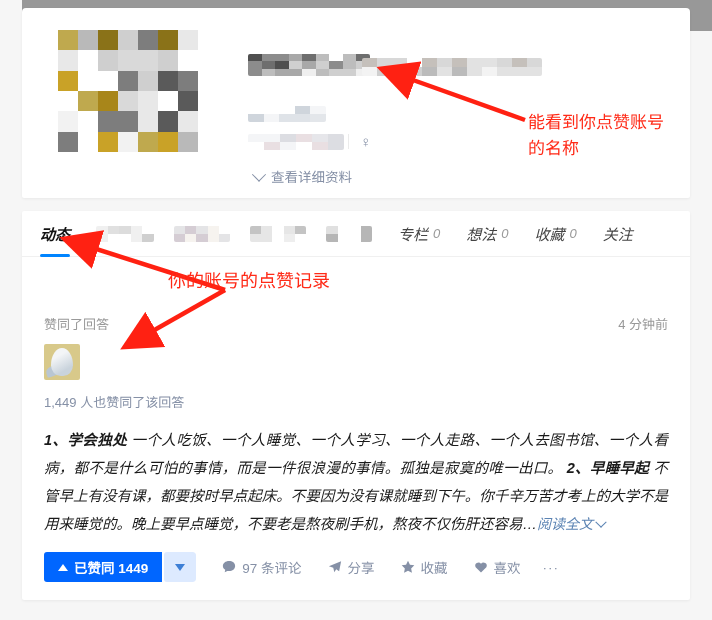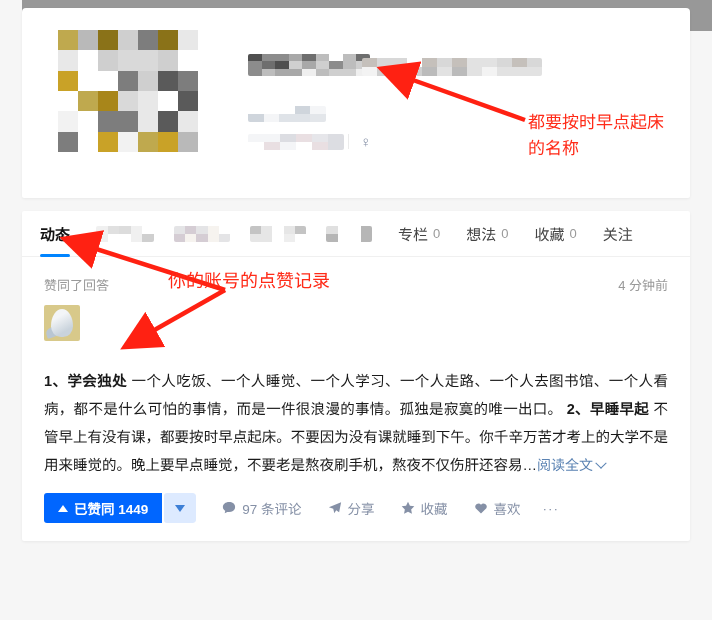--- a/index.html
+++ b/index.html
@@ -49,60 +49,61 @@
     position:absolute;left:22px;top:211px;width:668px;
     background:#fff;border-radius:2px;box-shadow:0 1px 3px rgba(18,18,18,.06);
     padding-bottom:2px;
   }
   .tabbar{
     position:relative;height:45px;border-bottom:1px solid #f0f0f0;
     display:flex;align-items:center;padding:0 0 0 10px;
   }
   .tab{
     position:relative;font-size:15px;color:#444;margin-right:26px;
-    display:flex;align-items:center;gap:5px;cursor:pointer;white-space:nowrap;
+    display:flex;align-items:center;gap:5px;cursor:pointer;white-space:nowrap;font-style:italic;
   }
   .tab.active{color:#121212;font-weight:bold;}
   .tab.active::after{
     content:"";position:absolute;left:0;right:0;bottom:-13px;height:3px;
     background:#0084ff;border-radius:2px;
   }
   .tab .cnt{color:#999;font-size:13px;font-weight:normal;}
   .tab-mosaic{height:16px;border-radius:2px;overflow:hidden;}
 
   .subtabbar{height:44px;display:flex;align-items:center;padding-left:12px;
              border-bottom:1px solid #f2f2f2;}
   .subtab{font-size:14px;font-weight:bold;color:#121212;cursor:pointer;}
 
   
   .feed{padding:18px 22px 0 22px;position:relative;}
   .feed-meta{display:flex;justify-content:space-between;align-items:flex-start;
-             font-size:13px;color:#999;}
+             font-size:13px;color:#999;margin-top:39px;}
   .feed-meta .act{color:#999;}
   .feed-meta .time{color:#999;}
   .q-title{
     margin:12px 0 0 0;font-size:19px;font-weight:bold;color:#1a1a1a;letter-spacing:.2px;
     cursor:pointer;
   }
   .author{display:flex;align-items:center;gap:9px;margin-top:11px;}
   .a-avatar{width:36px;height:36px;border-radius:2px;overflow:hidden;flex:none;
             background:#d8c98a;position:relative;}
   .a-avatar .fish{position:absolute;left:7px;top:4px;width:22px;height:28px;
     background:linear-gradient(150deg,#f3f5f7 30%,#c9d3dc 75%);
     border-radius:50% 50% 45% 45%/62% 62% 38% 38%;}
   .a-avatar .fishtail{position:absolute;left:2px;top:22px;width:14px;height:10px;
     background:#b9c6d2;border-radius:50% 10% 50% 10%;transform:rotate(-18deg);}
   .a-text{line-height:1.42;}
   .a-name{font-size:13.5px;font-weight:bold;color:#1a1a1a;cursor:pointer;}
   .a-bio{font-size:13px;color:#666;}
   .upvoters{margin-top:12px;font-size:13px;color:#8590a6;}
 
   .body-text{
-    margin-top:26px;font-size:14.5px;line-height:28px;color:#1a1a1a;
+    margin-top:15px;font-size:14.5px;line-height:28px;color:#1a1a1a;
     text-align:justify;
+    font-style:italic;
   }
   .body-text b{font-weight:bold;}
   .readmore{color:#5b83b3;font-size:14px;cursor:pointer;white-space:nowrap;}
   .readmore .rchev{display:inline-block;width:7px;height:7px;margin-left:4px;
     border-right:1.6px solid #5b83b3;border-bottom:1.6px solid #5b83b3;
     transform:rotate(45deg) translate(-2px,-2px);}
 
   
   .actions{display:flex;align-items:center;margin:14px 0 16px 0;}
   .vote{display:flex;height:30px;border-radius:3px;overflow:hidden;}
@@ -272,20 +273,24 @@
           <div style="background: rgb(244, 245, 247);"></div>
           <div style="background: rgb(255, 255, 255);"></div>
           <div style="background: rgb(233, 223, 226);"></div>
           <div style="background: rgb(220, 221, 226);"></div>
         </div>
     </div>
 
     <div class="divider-v"></div>
     <div class="gender">♀</div>
 
+    <div class="detail-link">
+      <span class="chev"></span>
+      <span>查看详细资料</span>
+    </div>
   </div>
 
   <div class="main-card">
 
     <div class="tabbar">
       <div class="tab active" style="margin-left:8px;">
         <span>动态</span>
       </div>
       <div class="tab" style="margin-right:20px;">
         <div class="mosaic tab-mosaic" id="tab1-mosaic" style="width: 58px; grid-template-columns: repeat(5, 1fr); grid-template-rows: repeat(2, 1fr);">
@@ -367,20 +372,21 @@
       </div>
 
 
       <div class="author">
         <div class="a-avatar">
           <div class="fishtail"></div>
           <div class="fish"></div>
         </div>
       </div>
 
+      <div class="upvoters">1,449 人也赞同了该回答</div>
 
       <div class="body-text">
         <b>1、学会独处</b><span> 一个人吃饭、一个人睡觉、一个人学习、一个人走路、一个人去图书馆、一个人看病，都不是什么可怕的事情，而是一件很浪漫的事情。孤独是寂寞的唯一出口。 </span><b>2、早睡早起</b><span> 不管早上有没有课，都要按时早点起床。不要因为没有课就睡到下午。你千辛万苦才考上的大学不是用来睡觉的。晚上要早点睡觉，不要老是熬夜刷手机，熬夜不仅伤肝还容易…</span><span class="readmore"><span>阅读全文</span><span class="rchev"></span></span>
       </div>
 
       <div class="actions">
         <div class="vote">
           <div class="vote-up">
             <span class="tri-up"></span>
             <span>已赞同 1449</span>
@@ -429,17 +435,17 @@
     <defs>
       <marker id="ah" markerWidth="9" markerHeight="9" refX="7" refY="4.5" orient="auto">
         <path d="M0,0 L9,4.5 L0,9 z" fill="#ff2112"></path>
       </marker>
     </defs>
     <line x1="525" y1="120" x2="385" y2="70" stroke="#ff2112" stroke-width="4.5" marker-end="url(#ah)"></line>
     <line x1="225" y1="290" x2="68" y2="240" stroke="#ff2112" stroke-width="4.5" marker-end="url(#ah)"></line>
     <line x1="225" y1="290" x2="128" y2="345" stroke="#ff2112" stroke-width="4.5" marker-end="url(#ah)"></line>
   </svg>
 
-  <div class="anno anno1">都要按时早点起床
+  <div class="anno anno1">能看到你点赞账号
 的名称</div>
   <div class="anno anno2">你的账号的点赞记录</div>
 
 </div>
 
 </body></html>

